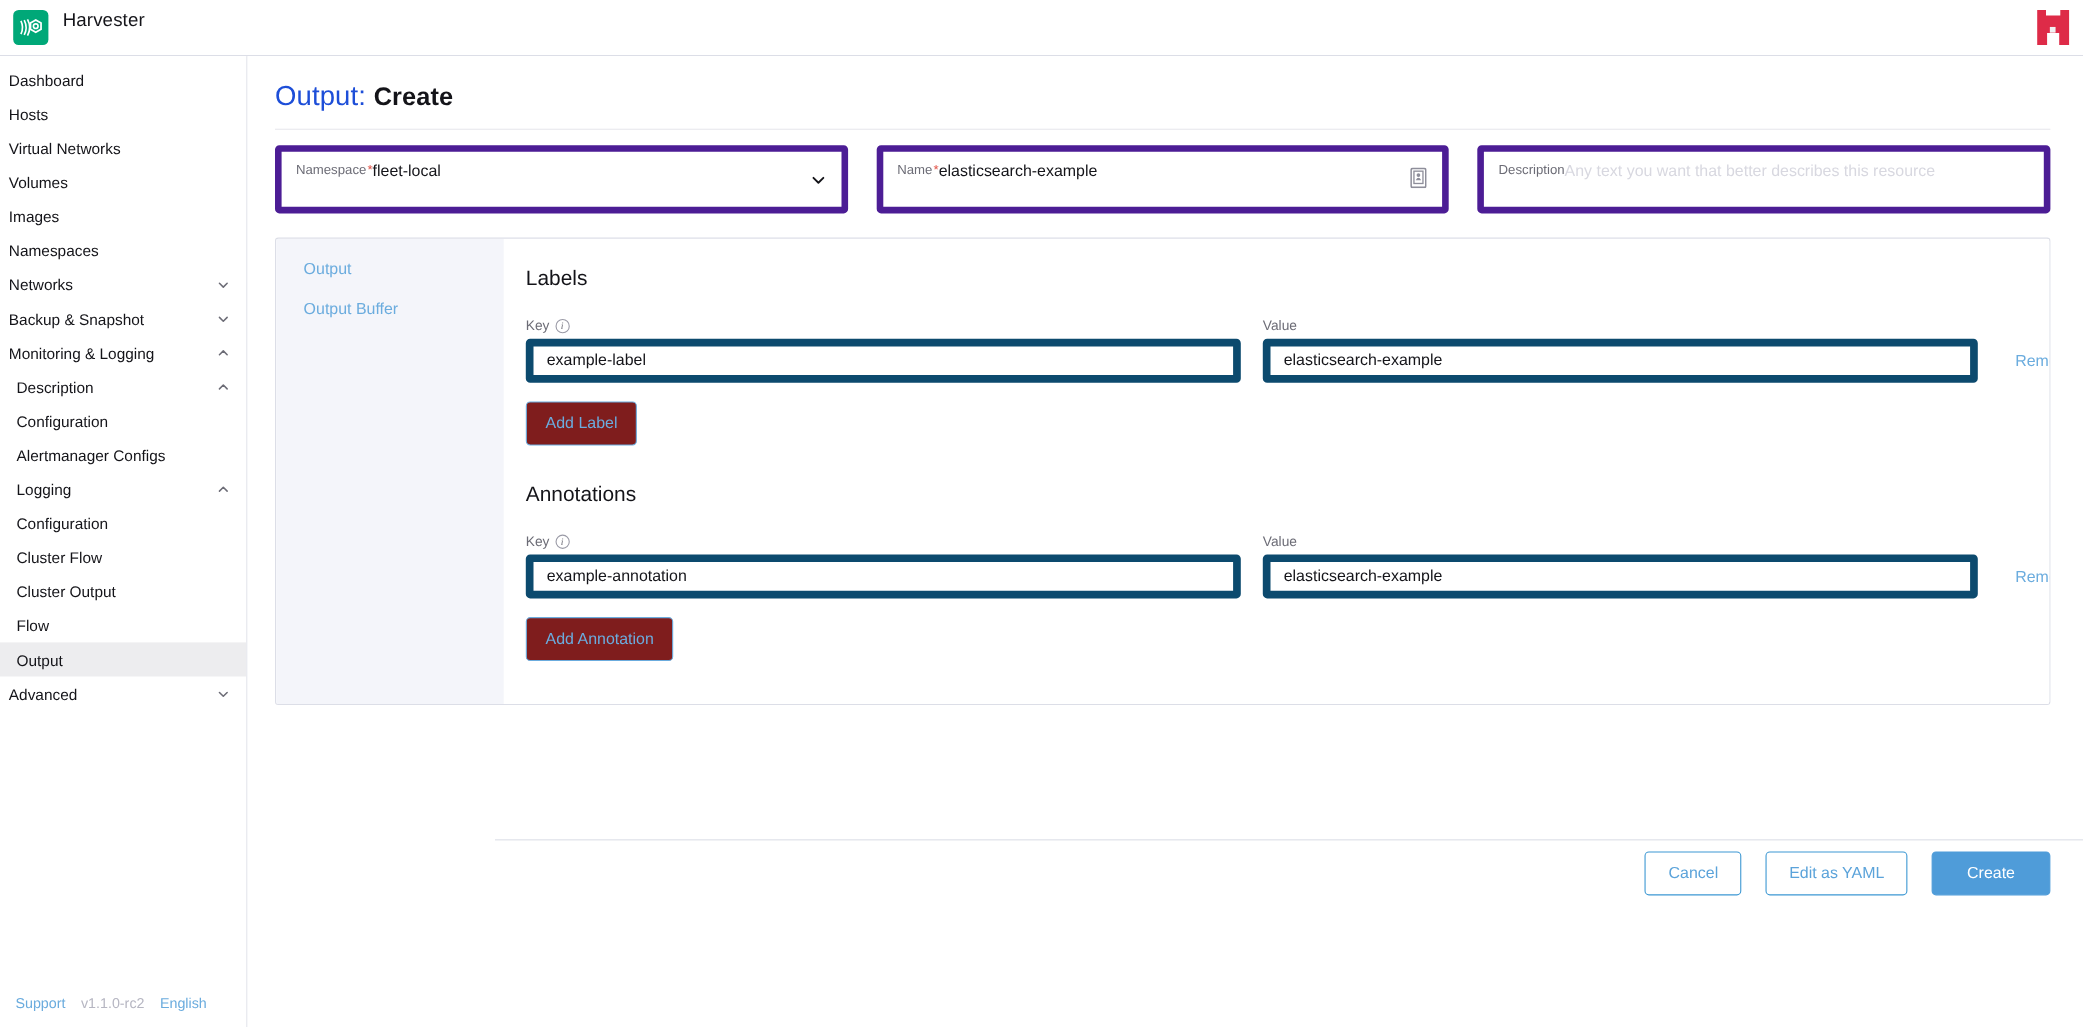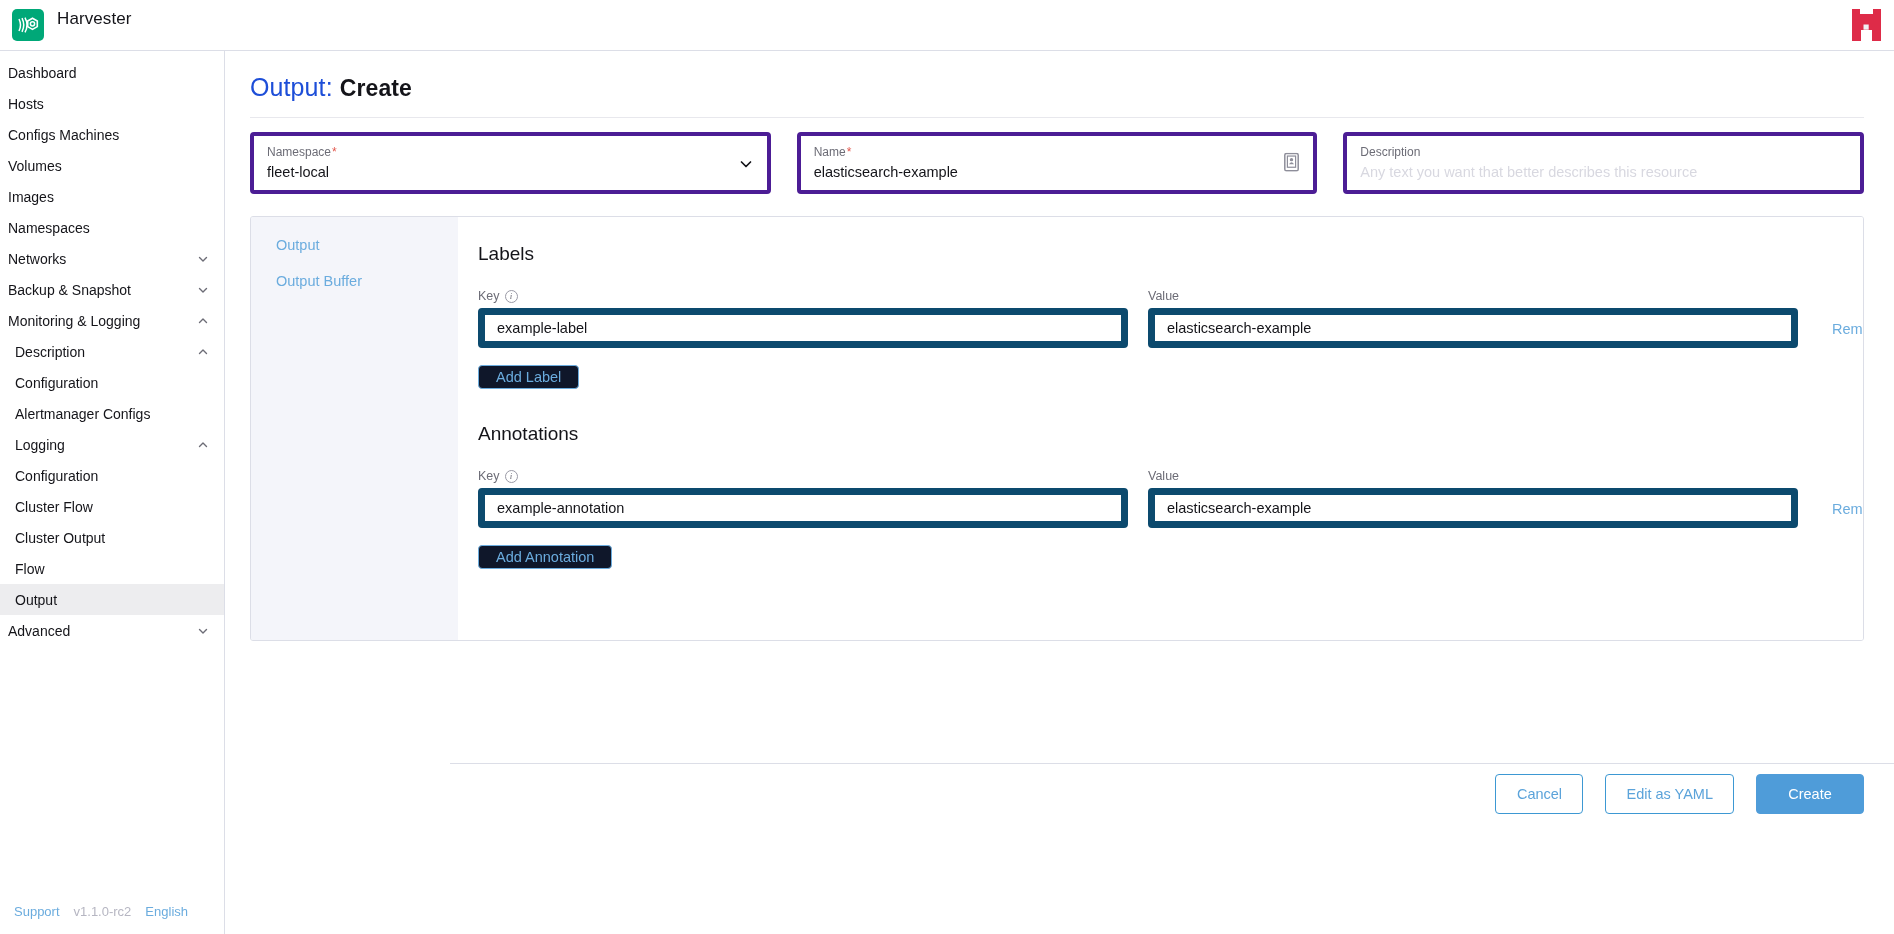--- a/index.html
+++ b/index.html
@@ -136,28 +136,28 @@
   }
 
   
   .name-row {
     display: grid;
     grid-template-columns: 1fr 1fr 1fr;
     gap: 26px;
     margin-bottom: 22px;
   }
   .field {
-    border: 4px solid #4c1d95;
+    border: 6px solid #4c1d95;
     border-radius: 4px;
     background: #fff;
     height: 62px;
     padding: 9px 12px 0 13px;
     position: relative;
     display: flex;
-    flex-direction: column;
+    flex-direction: row;
     justify-content: flex-start;
   }
   .field-label {
     font-size: 12px;
     color: #6c6c76;
     line-height: 14px;
     margin-bottom: 4px;
   }
   .req { color: #e2574c; font-size: 12px; margin-left: 1px; }
   .field-value {
@@ -260,25 +260,25 @@
   }
   .remove-link {
     color: #6bacde;
     font-size: 14.5px;
     cursor: pointer;
     padding-bottom: 11px;
     padding-left: 14px;
   }
   .btn-add {
     margin: 17px 0 0 20px;
-    height: 24px;
+    height: 40px;
     padding: 0 17px;
     border: 1px solid #6bacde;
     border-radius: 4px;
-    background: #0f172a;
+    background: #7f1d1d;
     color: #6bacde;
     font-size: 14.5px;
     font-family: "Liberation Sans", sans-serif;
     cursor: pointer;
     display: inline-flex;
     align-items: center;
   }
   .block-gap { height: 34px; }
 
   
@@ -354,21 +354,21 @@
 
   <div class="sidebar">
     <div class="nav">
         <div class="nav-item lvl1">
           <span class="lbl">Dashboard</span>
         </div>
         <div class="nav-item lvl1">
           <span class="lbl">Hosts</span>
         </div>
         <div class="nav-item lvl1">
-          <span class="lbl">Configs Machines</span>
+          <span class="lbl">Virtual Networks</span>
         </div>
         <div class="nav-item lvl1">
           <span class="lbl">Volumes</span>
         </div>
         <div class="nav-item lvl1">
           <span class="lbl">Images</span>
         </div>
         <div class="nav-item lvl1">
           <span class="lbl">Namespaces</span>
         </div>

